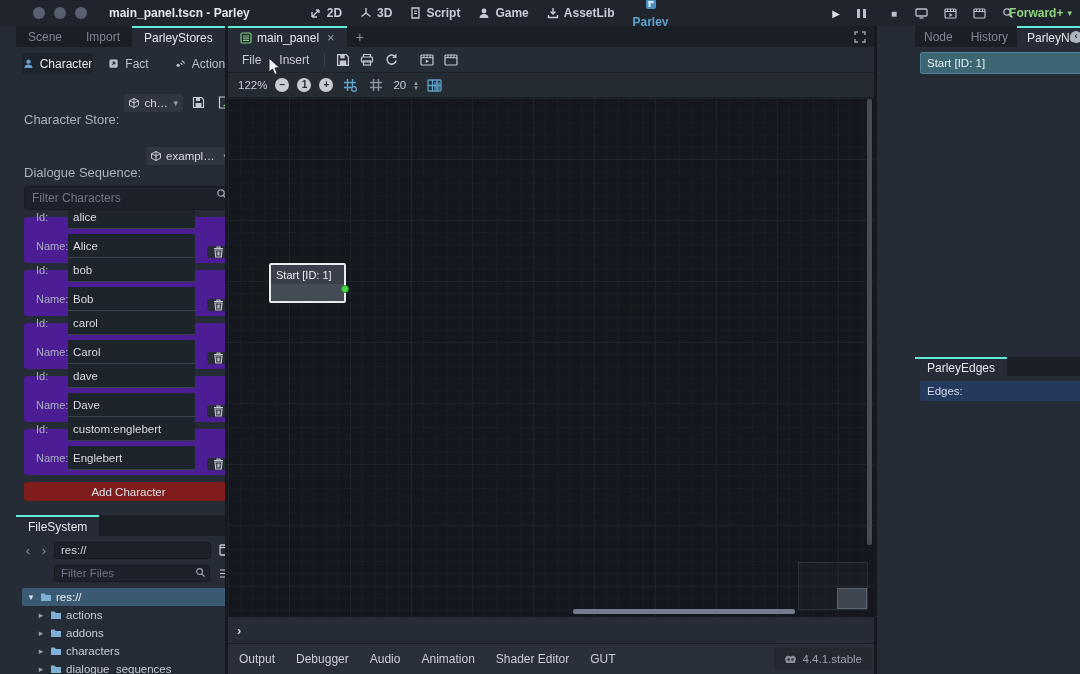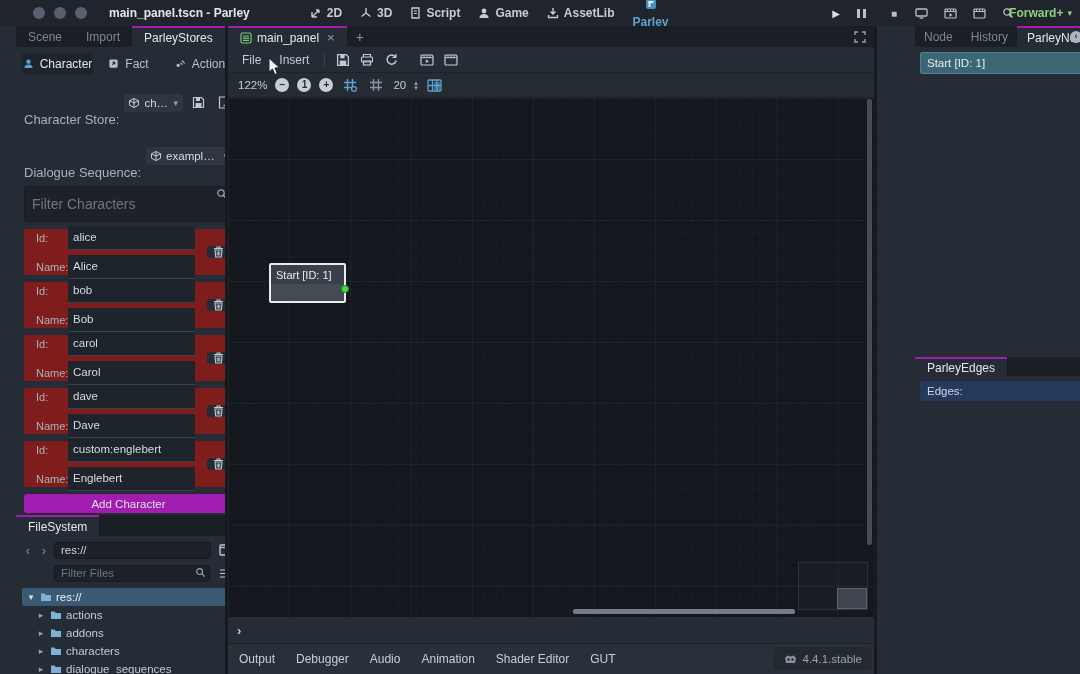--- a/index.html
+++ b/index.html
@@ -28,53 +28,53 @@
   .dock { position:absolute; top:26px; bottom:0; background:#262c35; }
   .dock-left { left:16px; width:225px; }
   .dock-center { left:228px; width:646px; }
   .dock-right { left:915px; width:203px; }
   .vdiv { position:absolute; top:26px; bottom:0; background:#161a20; }
   .vdiv1 { left:225px; width:3px; } .vdiv2 { left:874px; width:3px; }
 
   
   .tabstrip { height:21px; background:#1a1f26; display:flex; align-items:stretch; position:relative; }
   .tab { padding:0 12px; display:flex; align-items:center; gap:5px; color:#7e8693; cursor:default; white-space:nowrap; }
-  .tab.active { background:#262c35; color:#e3e7ec; border-top:2px solid #a21caf; }
+  .tab.active { background:#262c35; color:#e3e7ec; border-top:2px solid #5eead4; }
   .strip-dots { position:absolute; right:4px; top:0; bottom:0; display:flex; align-items:center; color:#8a919e; font-size:12px; }
   .tab .close { color:#9aa1ad; margin-left:3px; font-size:13px; }
   .tab-add { display:flex; align-items:center; padding:0 9px; color:#8a919e; font-size:14px; }
 
   
   .subtabs { display:flex; margin:6px 6px 2px 6px; }
   .subtab { flex:1; height:21px; display:flex; align-items:center; justify-content:center; gap:6px;
     color:#b9c0ca; border-radius:3px; }
   .subtab.active { background:#1e242c; color:#e3e7ec; }
   .formrow { display:flex; align-items:center; margin:4px 8px 0 8px; gap:5px; }
   .formrow label { color:#aab1bc; white-space:nowrap; font-size:13px;margin-top:34px; }
   .dropdown { flex:1; height:18px; background:#30363f; border-radius:3px; display:flex; align-items:center;
     gap:5px; padding:0 5px; color:#d6dbe1; font-size:11.5px; min-width:0; }
   .dropdown .dval { flex:1; overflow:hidden; white-space:nowrap; text-overflow:ellipsis; }
   .dropdown .darr { font-size:9px; color:#9aa1ad; }
   .iconbtn { width:20px; height:18px; display:flex; align-items:center; justify-content:center; color:#c4cad2; }
   .searchrow { margin:6px 8px 0 8px; position:relative; }
-  .searchrow input { width:100%; height:36px; background:#1d222a; border:1px solid #161b22; border-radius:3px;
-    color:#cfd5dc; padding:0 22px 0 7px; font-size:14px; }
+  .searchrow input { width:100%; height:24px; background:#1d222a; border:1px solid #161b22; border-radius:3px;
+    color:#cfd5dc; padding:0 22px 0 7px; font-size:12px; }
   .searchrow input::placeholder { color:#6e7582; }
   .searchrow .mag { position:absolute; right:5px; top:2px; color:#9aa1ad; }
 
   .charlist { margin-top:7px; }
-  .charcard { background:#7f1d1d; border-radius:3px; margin:0 8px 7px 8px; padding:5px 4px 5px 0;
-    display:flex; align-items:center; gap:12px; height:46px; }
+  .charcard { background:#4c1d95; border-radius:3px; margin:0 8px 7px 8px; padding:5px 4px 5px 0;
+    display:flex; align-items:flex-end; gap:12px; height:46px; }
   .charfields { flex:1; display:grid; grid-template-columns:44px 1fr; grid-row-gap:5px; align-items:center; }
   .charfields label { color:#aab1bc; font-size:11px; padding-left:12px; }
   .charfields input { height:24px; background:#1e242c; border:none; border-bottom:1px solid #3a414b;
     color:#d6dbe1; font-size:11.5px; padding:0 5px; width:100%; }
   .delbtn { width:22px; border-radius:3px; background:#262c35; display:flex; align-items:center;
     justify-content:center; color:#c4cad2; }
-  .addbtn { margin:1px 8px; height:19px; background:#a21caf; border-radius:3px; display:flex;
+  .addbtn { margin:1px 8px; height:19px; background:#7f1d1d; border-radius:3px; display:flex;
     align-items:center; justify-content:center; color:#dde1e7; font-size:11.5px; }
 
   
   .fs { position:absolute; left:0; top:489px; width:225px; height:159px; background:#262c35; overflow:hidden; }
   .fsnav { display:flex; align-items:center; gap:4px; margin:5px 6px 0 6px; }
   .fsnav .nav { color:#8a919e; font-size:13px; width:12px; text-align:center; }
   .fsnav input { flex:1; height:17px; background:#1d222a; border:1px solid #161b22; border-radius:3px;
     color:#cfd5dc; padding:0 6px; font-size:11.5px; min-width:0; }
   .fsfilter { display:flex; align-items:center; gap:5px; margin:5px 6px 0 6px; }
   .fsfilter .fwrap { position:relative; flex:1;padding-left:32px; }

